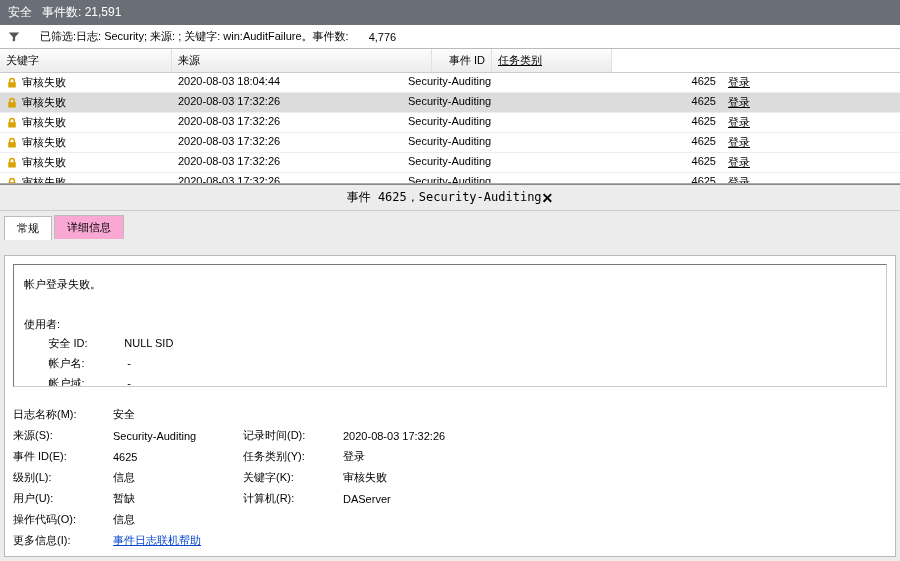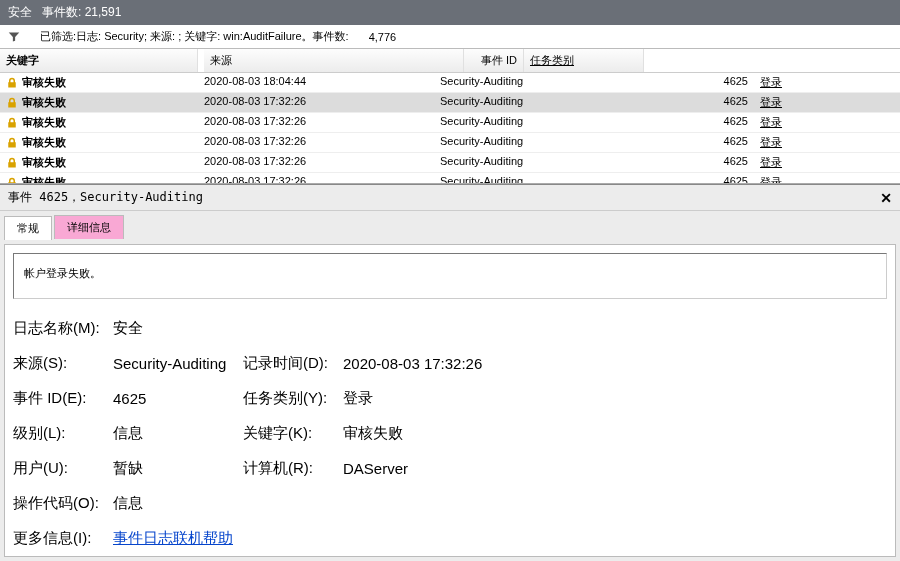--- a/index.html
+++ b/index.html
@@ -8,36 +8,36 @@
   .filter-bar { background: #fff; border-bottom: 1px solid #bbb; padding: 4px 8px; display: flex; align-items: center; gap: 20px; font-size: 11px; }
   .funnel-icon { display: inline-block; width: 12px; height: 12px; position: relative; }
   .funnel-icon svg { width: 12px; height: 12px; }
   .event-table { flex: 0 0 auto; background: #fff; border-bottom: 1px solid #aaa; }
   .header-row { display: flex; background: #fff; border-bottom: 1px solid #ccc; }
   .header-row .cell { padding: 4px 6px; font-size: 11px; border-right: 1px solid #e0e0e0; background: linear-gradient(#fdfdfd,#ececec); }
   .body-wrap { height: 110px; overflow-y: scroll; }
   .row { display: flex; border-bottom: 1px solid #eee; cursor: default; }
   .row.sel { background: #dcdcdc; }
   .row .cell { padding: 2px 6px; font-size: 11px; white-space: nowrap; overflow: hidden; }
-  .col-kw   { width: 198px; font-weight: bold; }
+  .col-kw   { width: 172px; }
   .col-dt   { width: 230px; }
-  .col-src  { width: 260px; margin-left: 6px; }
+  .col-src  { width: 260px; }
   .col-eid  { width: 60px; text-align: right; }
   .col-cat  { width: 120px; text-decoration: underline; }
   .lock-icon { display:inline-block; width:12px; height:12px; margin-right:4px; vertical-align: middle; }
   .lock-icon svg { width:12px; height:12px; }
   .detail-pane { flex: 1 1 auto; border-top: 1px solid #888; display: flex; flex-direction: column; background: #ececec; min-height:0; }
-  .detail-title { font-family: "SimSun", monospace; font-size: 12px; padding: 4px 8px; background: #ececec; display:flex; justify-content: space-between; align-items:center; border-bottom: 1px solid #ccc; }
+  .detail-title { font-family: "SimSun", monospace; font-size: 12px; padding: 4px 8px; background: #ececec; display:flex; justify-content: center; align-items:center; border-bottom: 1px solid #ccc; }
   .close-x { font-family: sans-serif; font-size: 14px; font-weight: bold; cursor: pointer; }
-  .tabs { display: flex; padding: 4px 4px 5px 4px; background: #ececec; }
+  .tabs { display: flex; padding: 4px 4px 16px 4px; background: #ececec; }
   .tab { padding: 4px 12px; background: #f9a8d4; border: 1px solid #bbb; border-bottom: none; margin-right: 2px; font-size: 11px; cursor: pointer; }
   .tab.active { background: #fff; position: relative; top: 1px; }
   .tab-content { flex:1; margin: 0 4px 4px 4px; border: 1px solid #bbb; background: #fff; padding: 8px; overflow: hidden; display:flex; flex-direction:column; min-height:0; }
   .desc-box { border: 1px inset #ccc; padding: 10px; font-size: 11px; line-height: 1.8; height: 170px; overflow-y: scroll; white-space: pre-wrap; }
-  .meta-grid { margin-top: 20px; font-size: 15px; display: grid; grid-template-columns: 100px 130px 100px 180px; row-gap: 16px; align-items:center; }
+  .meta-grid { margin-top: 20px; font-size: 11px; display: grid; grid-template-columns: 100px 130px 100px 180px; row-gap: 6px; align-items:center; }
   .meta-grid .lbl { color: #000; }
   .meta-grid .val { color: #000; }
   .link { color: #0645cc; text-decoration: underline; cursor: pointer; }
 </style>
 </head>
 <body>
 
 <div class="title-bar">
   <span>安全</span>
   <span><span>事件数:</span> <span>21,591</span></span>

